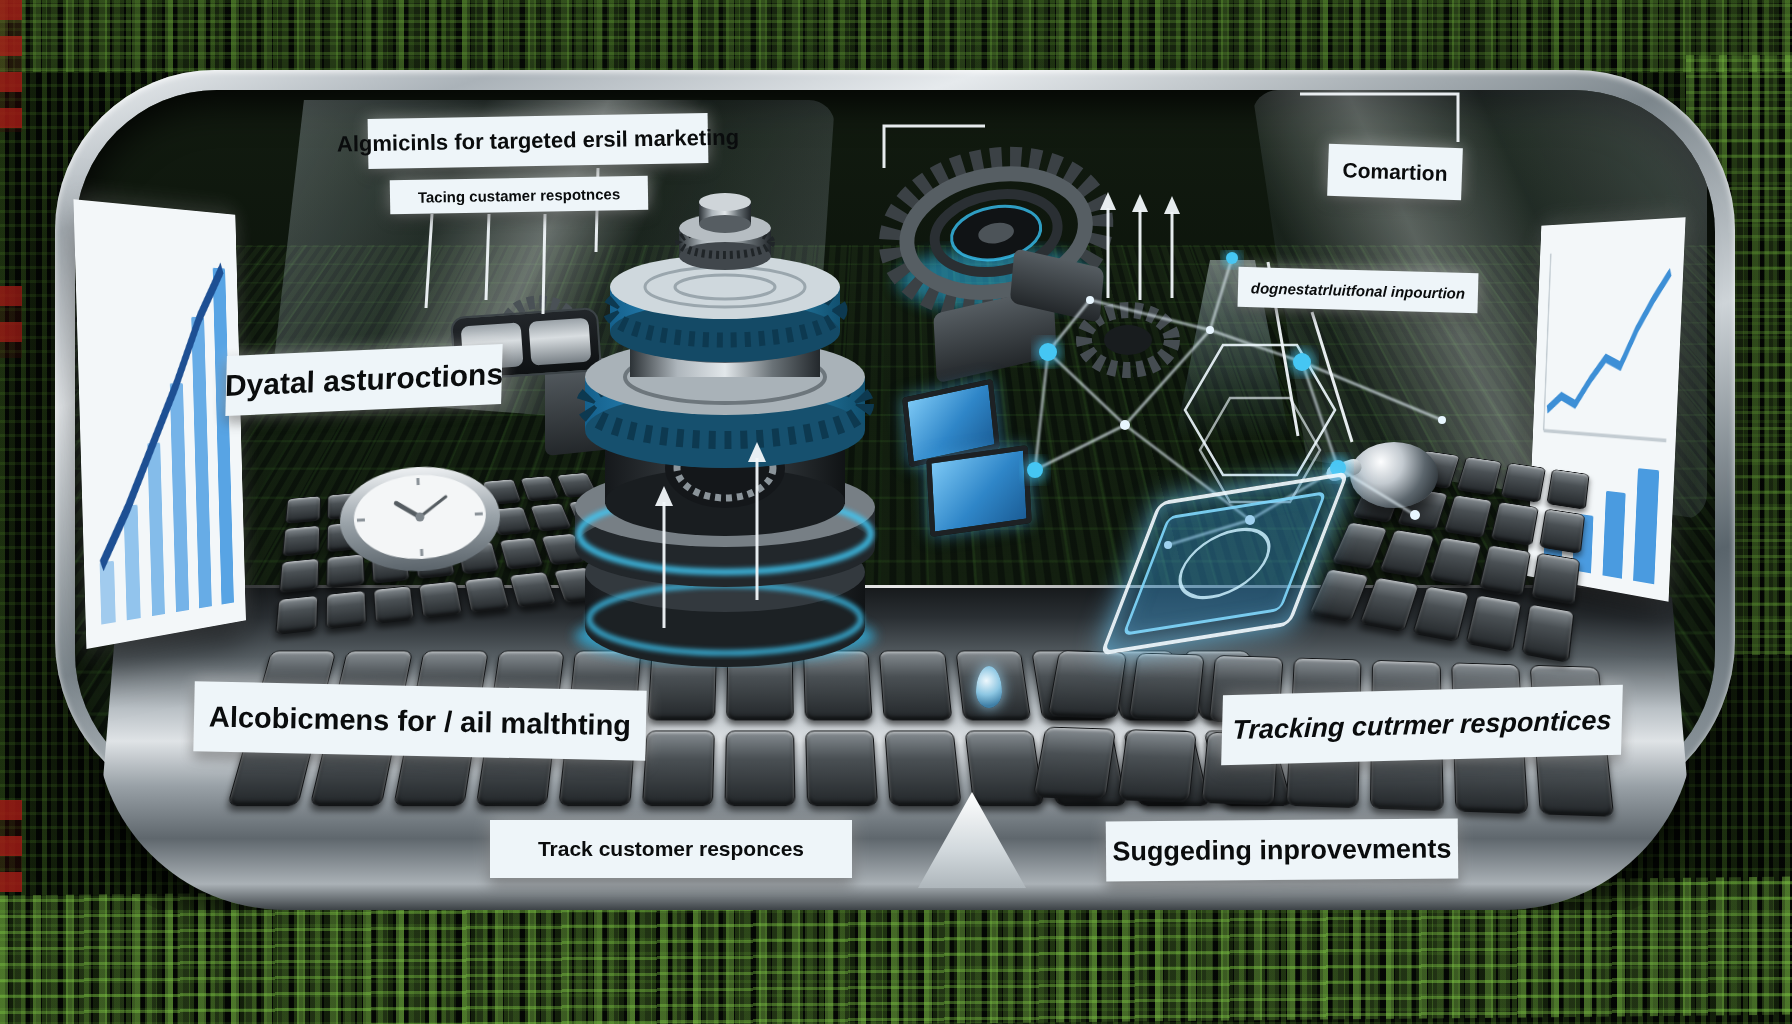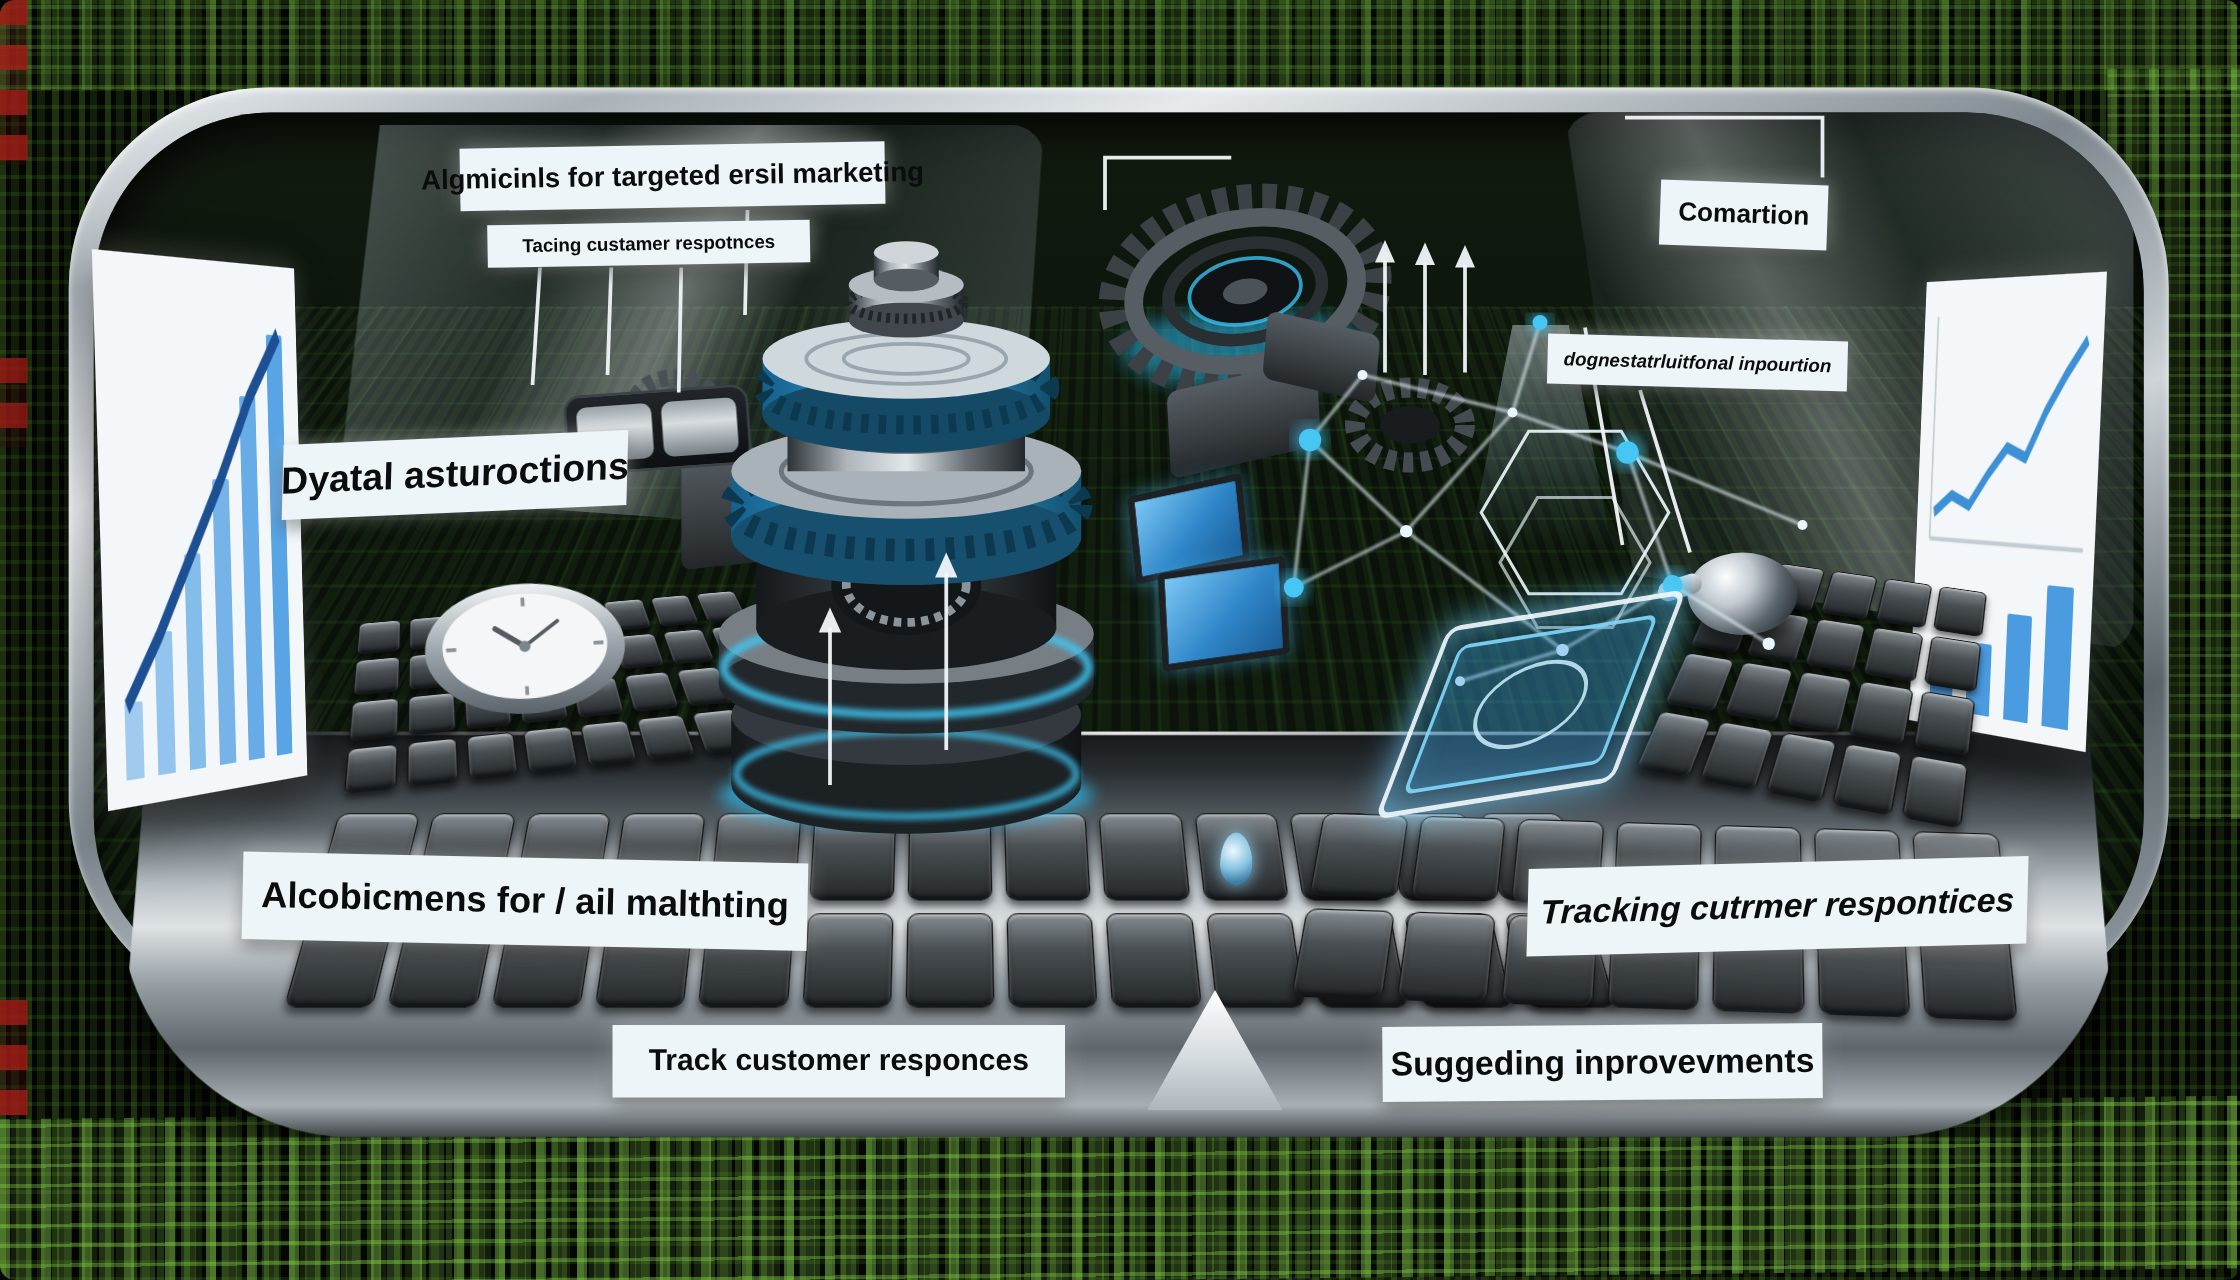--- a/index.html
+++ b/index.html
@@ -1,17 +1,17 @@
 <!DOCTYPE html>
 <html><head>
 <meta charset="utf-8">
 <style>
   html,body{margin:0;padding:0;background:#030503;}
   .stage{position:relative;width:1792px;height:1024px;overflow:hidden;
-         background:#040704;font-family:"Liberation Sans",sans-serif;border-radius:12px;}
+         background:#040704;font-family:"Liberation Sans",sans-serif;}
 
   
   .matrix-bg{position:absolute;inset:0;z-index:0;
     background:
       repeating-linear-gradient(180deg, rgba(100,175,48,.14) 0 3px, transparent 3px 14px),
       repeating-linear-gradient(90deg, rgba(125,205,62,.22) 0 5px, transparent 5px 9px,
                                 rgba(125,205,62,.12) 9px 15px, transparent 15px 21px),
       radial-gradient(ellipse at 50% 40%, #0a120a 0%, #050805 60%, #030503 100%);}
   .matrix-strong{position:absolute;z-index:1;
     background:
@@ -145,21 +145,21 @@
   #lab-digital{left:226px;top:350px;width:276px;height:60px;font-size:30px;font-weight:600;transform:rotate(-2.5deg) skewX(-4deg);}
   #lab-targeted{left:985px;top:98px;width:310px;height:52px;font-size:26px;font-weight:600;}
   #lab-comartion{left:1328px;top:146px;width:134px;height:52px;font-size:21px;font-weight:600;transform:rotate(2deg);}
   #lab-opnote{left:1196px;top:194px;width:168px;height:66px;font-size:14px;font-weight:700;
     line-height:1.3;flex-direction:column;}
   #lab-impnote{left:1238px;top:270px;width:240px;height:40px;font-size:15px;font-weight:600;
     font-style:italic;transform:rotate(1.5deg);}
   #lab-alg-bottom{left:194px;top:686px;width:452px;height:70px;font-size:29px;font-weight:600;transform:rotate(1.2deg);}
   #lab-track-bottom{left:1222px;top:690px;width:400px;height:70px;font-size:27px;font-weight:600;
     transform:rotate(-1.5deg) skewX(-3deg);font-style:italic;}
-  #lab-track-front{left:490px;top:820px;width:362px;height:58px;font-size:24px;font-weight:600;}
+  #lab-track-front{left:490px;top:820px;width:362px;height:58px;font-size:21px;font-weight:600;}
   #lab-suggest-front{left:1106px;top:820px;width:352px;height:60px;font-size:27px;font-weight:600;transform:rotate(-.5deg);}
 </style>
 </head>
 <body>
 
 <div class="stage">
 
   <div class="matrix-bg"></div>
   <div class="matrix-strong mx-top"></div>
   <div class="matrix-strong mx-right"></div>

